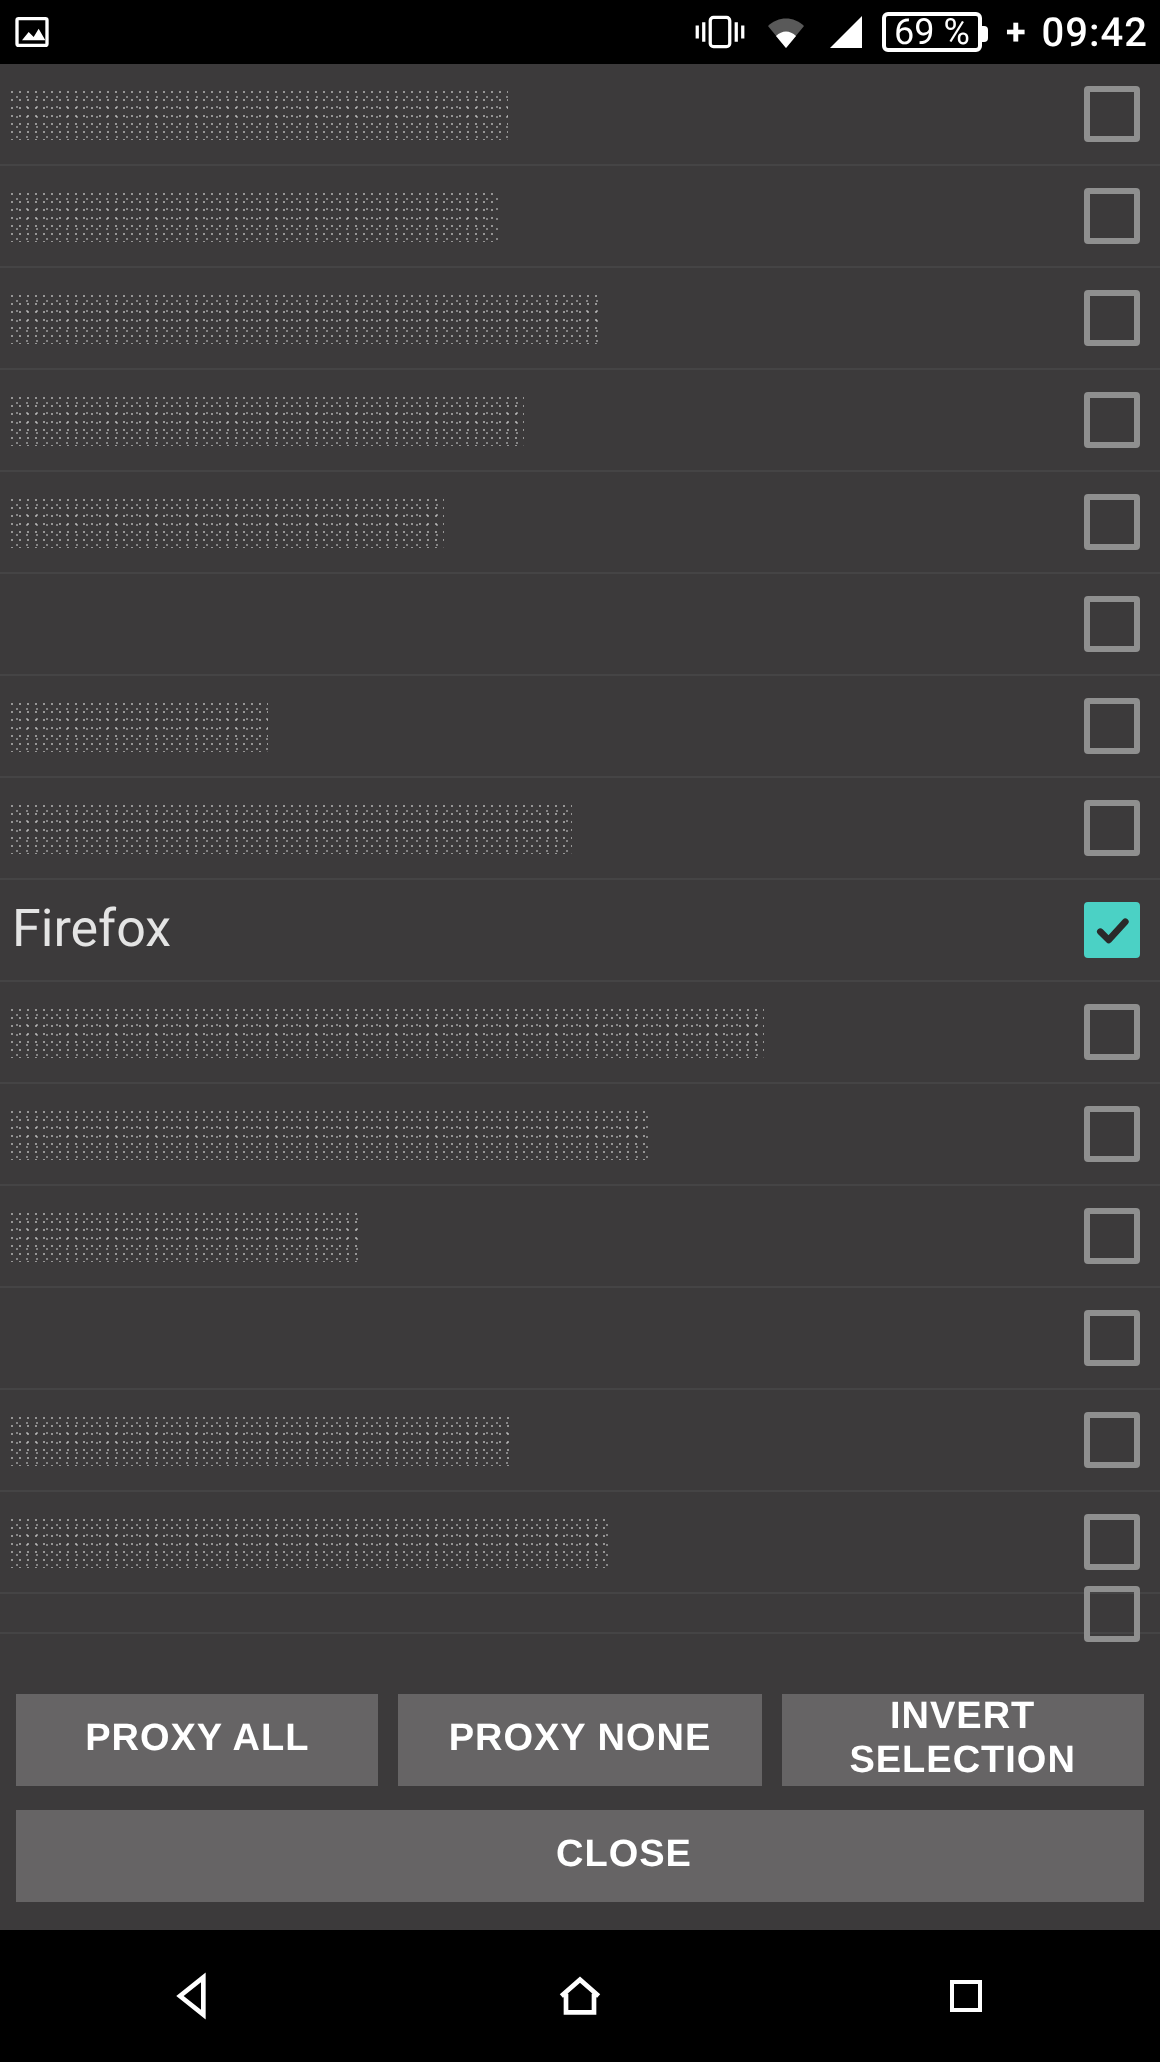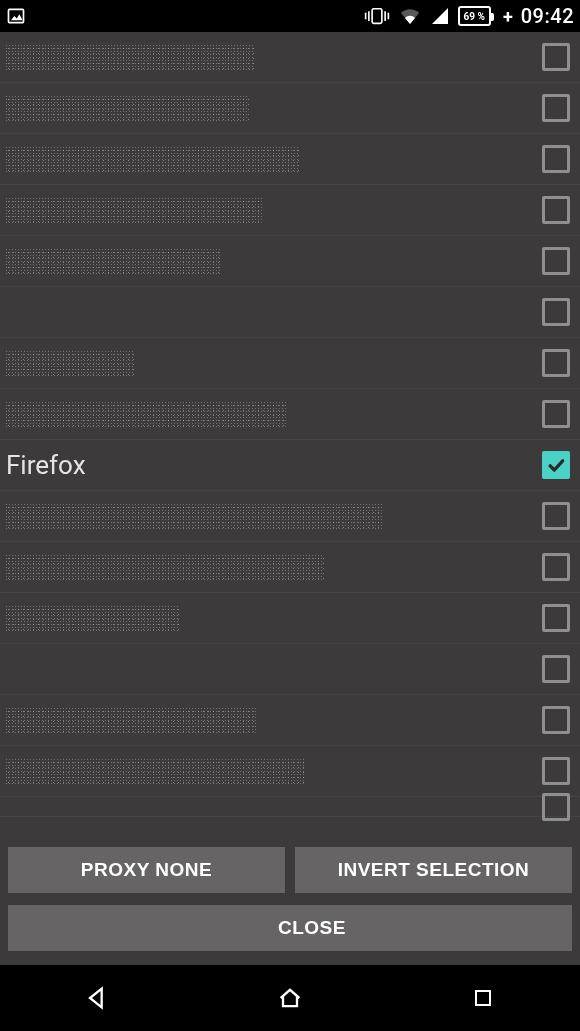--- a/index.html
+++ b/index.html
@@ -5,21 +5,21 @@
   * { box-sizing: border-box; margin: 0; padding: 0; }
   html, body { width: 580px; height: 1031px; overflow: hidden; font-family: Roboto, Arial, sans-serif; background: #000; }
   .screen { width: 580px; height: 1031px; display: flex; flex-direction: column; background: #3c3a3b; }
 
   
   .statusbar { height: 32px; background: #000; color: #fff; display: flex; align-items: center; padding: 0 6px; font-size: 20px; }
   .statusbar .left { display: flex; align-items: center; gap: 6px; }
   .statusbar .spacer { flex: 1; }
   .statusbar .right { display: flex; align-items: center; gap: 8px; }
   .statusbar svg { display: block; }
-  .battery-box { border: 2px solid #fff; border-radius: 3px; padding: 0 4px; height: 20px; display: flex; align-items: center; font-size: 10px; font-weight: 700; gap: 2px; position: relative; }
+  .battery-box { border: 2px solid #fff; border-radius: 3px; padding: 0 4px; height: 20px; display: flex; align-items: center; font-size: 18px; font-weight: 400; gap: 2px; position: relative; }
   .battery-box::after { content:""; position:absolute; right:-5px; top:5px; width:3px; height:8px; background:#fff; border-radius:0 2px 2px 0;}
   .plus { font-size: 18px; font-weight: bold; margin-left:4px;}
   .clock { font-weight: 500; font-size: 20px; letter-spacing: .5px; }
 
   
   .list { flex: 1; overflow: hidden; background: #3c3a3b; }
   .row { height: 51px; display: flex; align-items: center; padding: 0 10px 0 4px; border-bottom: 1px solid rgba(255,255,255,0.05); }
   .row .label-wrap { flex: 1; min-width: 0; display: flex; align-items: center; height: 100%; }
   .row .label-text { font-size: 26px; color: #e4e4e4; font-weight: 400; padding-left: 2px; }
   .row .redact { height: 26px; border-radius: 1px; 
@@ -183,20 +183,21 @@
         <div class="checkbox"></div>
       </div>
       <div class="row partial">
         <div class="label-wrap"></div>
         <div class="checkbox"></div>
       </div>
     </div>
 
   <div class="button-bar">
     <div class="row-buttons">
+      <button class="btn">PROXY ALL</button>
       <button class="btn">PROXY NONE</button>
       <button class="btn">INVERT SELECTION</button>
     </div>
     <button class="btn wide">CLOSE</button>
   </div>
 
   <div class="navbar">
     <div class="navbtn">
       <svg width="28" height="28" viewBox="0 0 24 24" fill="none" stroke="#fff" stroke-width="2">
           <polygon points="16,4 6,12 16,20" fill="none"></polygon>

